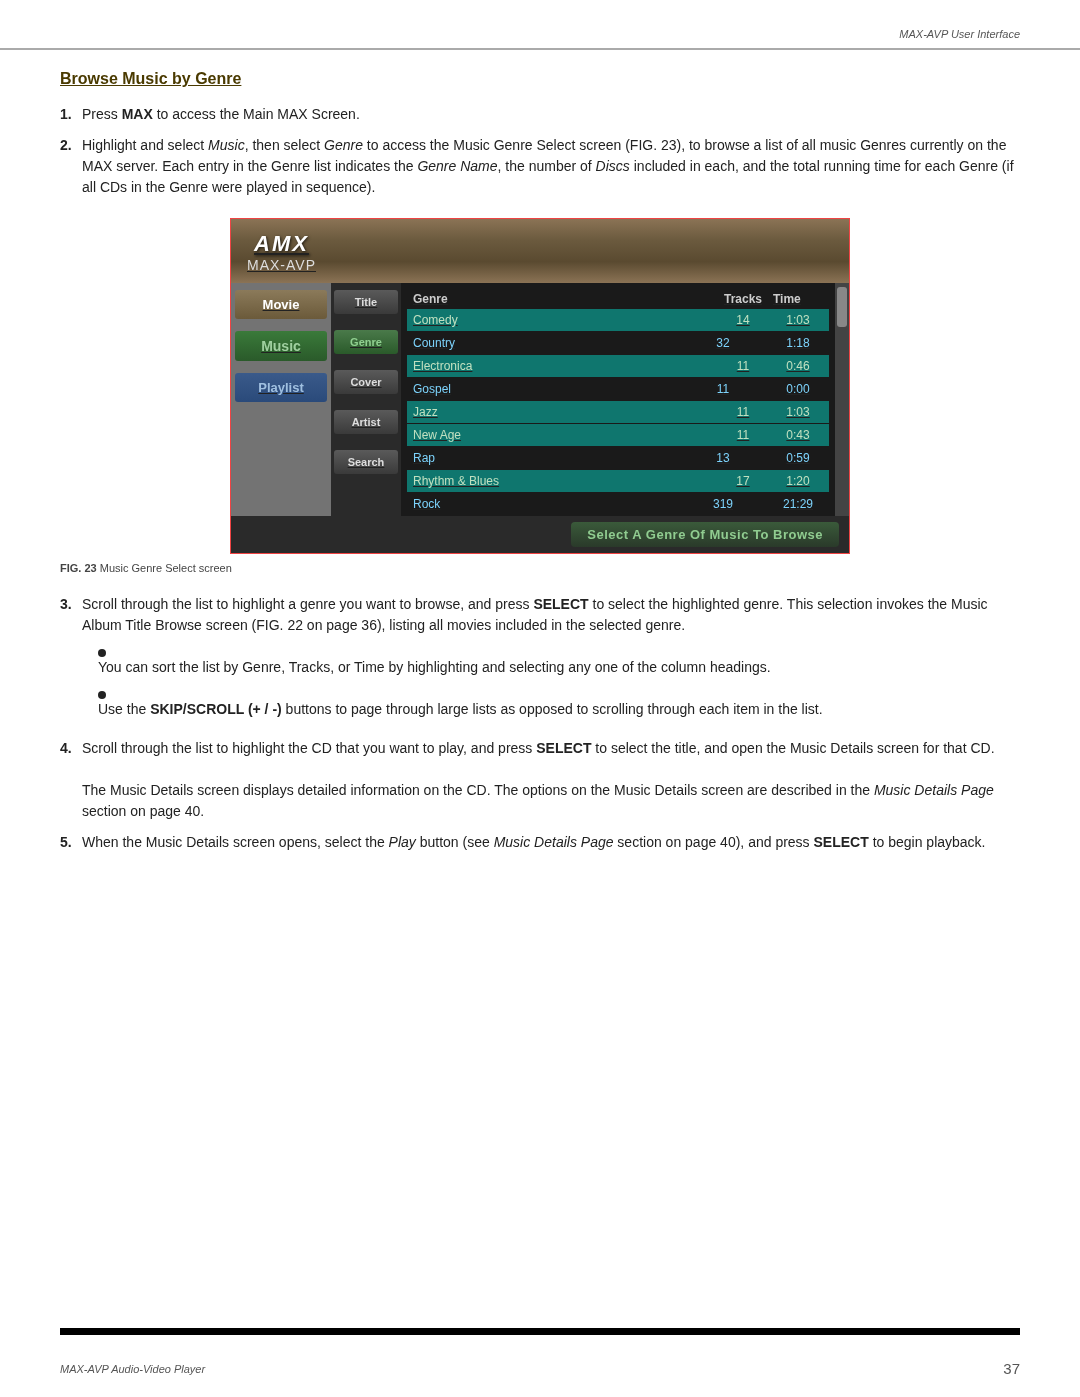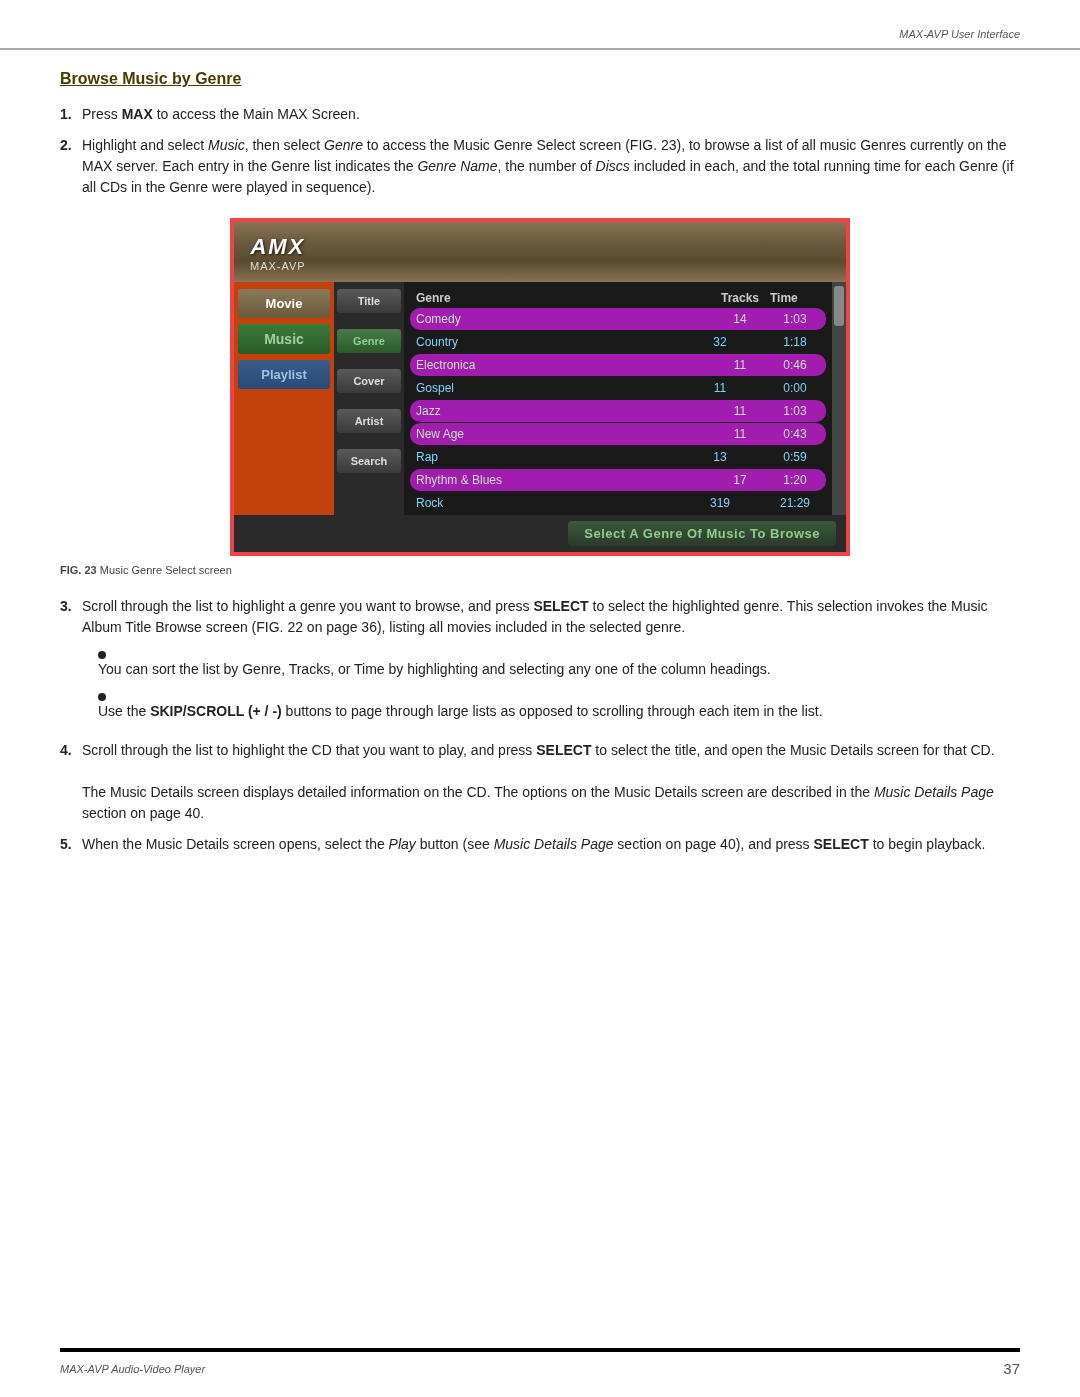--- a/index.html
+++ b/index.html
@@ -67,26 +67,27 @@
     }
     .numbered-list > li .content b {
       font-weight: bold;
     }
     .numbered-list > li .content i {
       font-style: italic;
     }
 
     
     .screenshot-box {
-      border: 4px solid #ef4444;
+      border: 1px solid #ef4444;
       margin: 20px 12px 8px 0;
       background: #2a2a2a;
       width: 620px;
       margin-left: auto;
       margin-right: auto;
+      text-decoration: underline;
     }
 
     
     .amx-header {
       background: linear-gradient(to bottom, #8b7355, #6b5a3e, #5a4a30, #8b7355);
       padding: 12px 16px 10px 16px;
       display: flex;
       align-items: center;
     }
     .amx-logo {
@@ -96,38 +97,38 @@
     }
     .amx-logo-text {
       font-size: 22px;
       font-weight: 900;
       color: #fff;
       letter-spacing: 2px;
       font-style: italic;
       text-shadow: 1px 1px 3px rgba(0,0,0,0.7);
     }
     .amx-logo-sub {
-      font-size: 11px;
+      font-size: 14px;
       color: #ddd;
       letter-spacing: 1px;
     }
 
     
     .ui-body {
       display: flex;
       background: #1a1a1a;
     }
 
     
     .left-nav {
       width: 100px;
-      background: #c2410c;
-      display: flex;
-      flex-direction: column;
-      gap: 4px;
+      background: #737373;
+      display: flex;
+      flex-direction: column;
+      gap: 10px;
       padding: 6px 0;
     }
     .nav-btn {
       padding: 7px 10px;
       text-align: center;
       font-size: 13px;
       font-weight: bold;
       cursor: pointer;
       border-radius: 3px;
       margin: 1px 4px;
@@ -207,23 +208,22 @@
       flex-direction: column;
     }
     .genre-row {
       display: flex;
       padding: 4px 6px;
       font-size: 12px;
       cursor: pointer;
       margin-bottom: 1px;
     }
     .genre-row-odd {
-      background: #a21caf;
+      background: #0f766e;
       color: #c0e0c0;
-      border-radius: 10px;
     }
     .genre-row-even {
       background: #1a1a1a;
       color: #7dd3fc;
       gap: 20px;
     }
     .genre-row .genre-name { flex: 1; }
     .genre-row .genre-tracks { width: 60px; text-align: center; }
     .genre-row .genre-time { width: 50px; text-align: center; }
 
@@ -292,22 +292,22 @@
 
     
     .footer {
       position: absolute;
       bottom: 20px;
       left: 60px;
       right: 60px;
       display: flex;
       justify-content: space-between;
       align-items: center;
-      border-top: 4px solid #000000;
-      padding-top: 8px;
+      border-top: 7px solid #000000;
+      padding-top: 25px;
     }
     .footer-left {
       font-size: 11px;
       color: #555;
       font-style: italic;
     }
     .footer-right {
       font-size: 15px;
       color: #555;
     }

